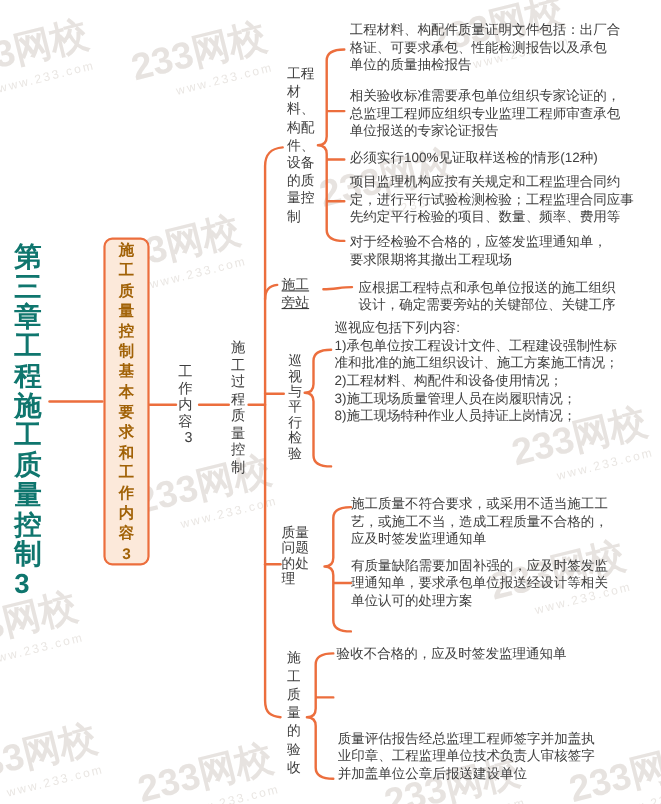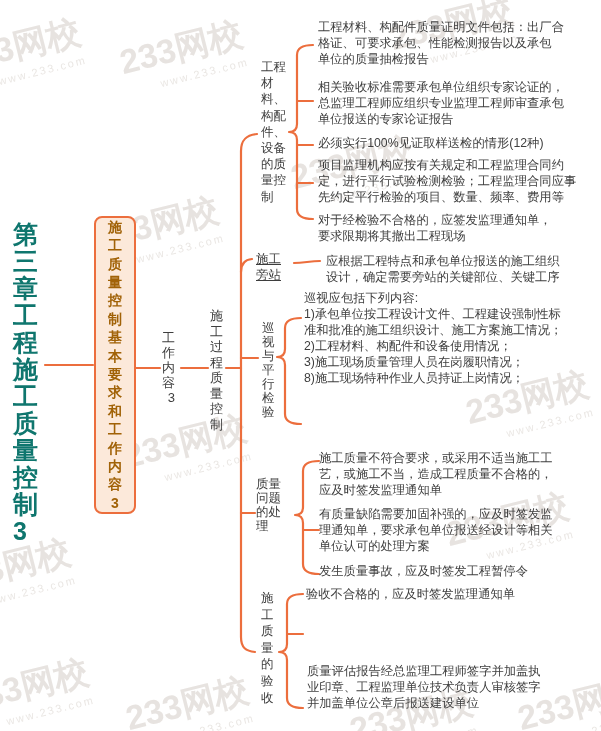--- a/index.html
+++ b/index.html
@@ -128,20 +128,19 @@
 2)工程材料、构配件和设备使用情况；
 3)施工现场质量管理人员在岗履职情况；
 8)施工现场特种作业人员持证上岗情况；</div>
 
   <div class="item" style="left:319px;top:451px">施工质量不符合要求，或采用不适当施工工
 艺，或施工不当，造成工程质量不合格的，
 应及时签发监理通知单</div>
   <div class="item" style="left:319px;top:507px">有质量缺陷需要加固补强的，应及时签发监
 理通知单，要求承包单位报送经设计等相关
 单位认可的处理方案</div>
-  <div class="item" style="left:319px;top:564px">发生质量事故，应及时签发工程暂停令</div>
 
   <div class="item" style="left:306px;top:587px">验收不合格的，应及时签发监理通知单</div>
   <div class="item" style="left:307px;top:664px">质量评估报告经总监理工程师签字并加盖执
 业印章、工程监理单位技术负责人审核签字
 并加盖单位公章后报送建设单位</div>
 
 </div>
 
 </body></html>

